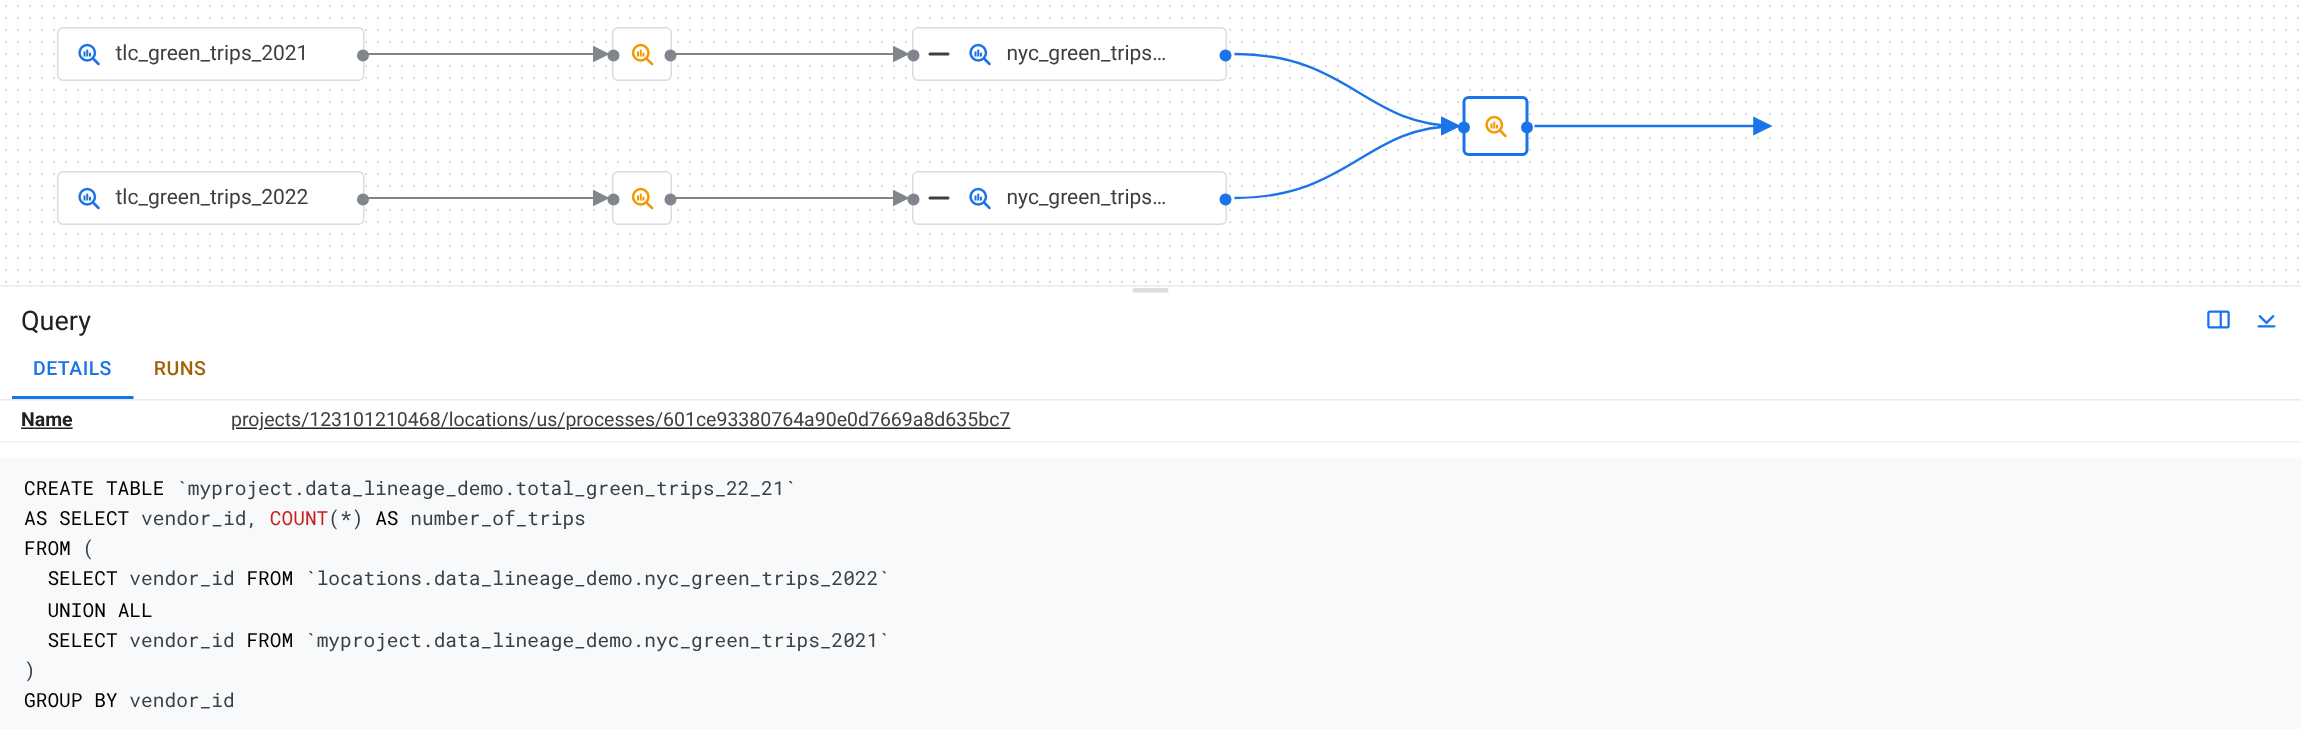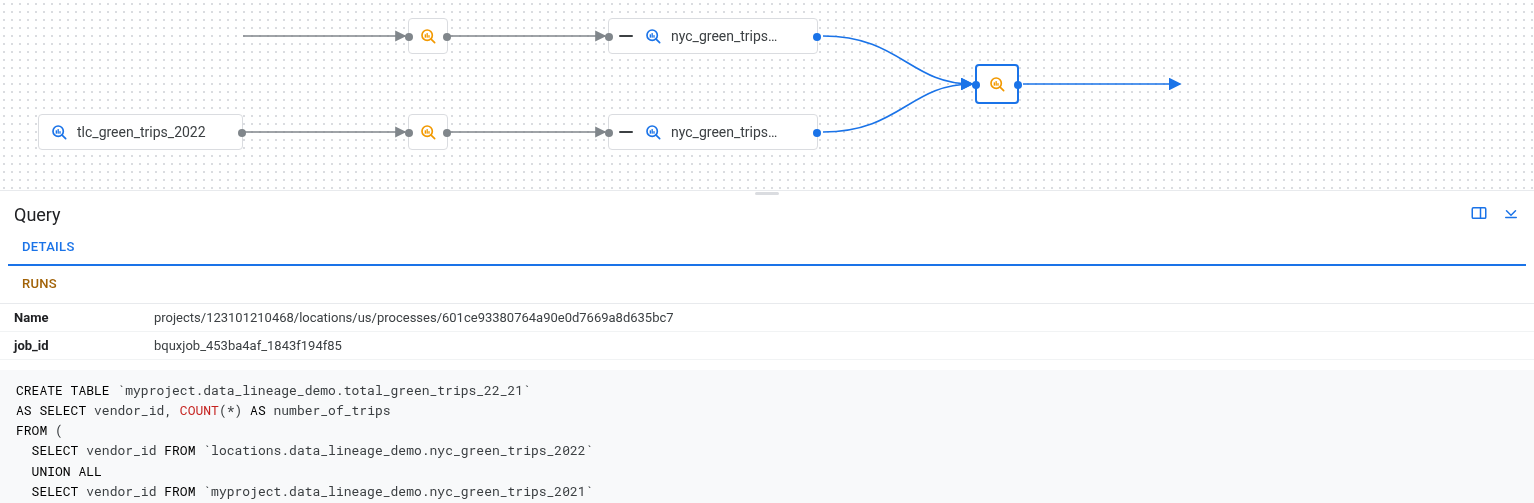--- a/index.html
+++ b/index.html
@@ -15,24 +15,24 @@
 .port { position: absolute; width: 8px; height: 8px; border-radius: 50%; }
 .port.blue { background: #1a73e8; }
 .port.gray { background: #80868b; }
 .edges { position: absolute; top: 0; left: 0; width: 100%; height: 100%; pointer-events: none; }
 .splitter { height: 6px; background: #fff; border-top: 1px solid #e8eaed; display:flex; align-items:center; justify-content:center;}
 .splitter .grip { width:24px; height:3px; border-radius:2px; background:#dadce0;}
 .panel-header { display: flex; align-items: flex-start; justify-content: space-between; padding: 8px 14px 4px 14px; }
 .panel-header h3 { font-size: 18px; font-weight: 400; color: #202124; }
 .panel-header .actions { display:flex; gap:14px; align-items:center;}
 .panel-header .act-icon { width:18px; height:18px; cursor:pointer; color:#1a73e8; }
-.tabs { display: flex; border-bottom: 1px solid #e8eaed; padding: 0 8px; flex-direction: column; }
+.tabs { display: flex; border-bottom: 1px solid #e8eaed; padding: 0 8px; }
 .tab { padding: 10px 14px; font-size: 13px; font-weight: 500; color: #a16207; letter-spacing: .3px; cursor: pointer; border-bottom: 2px solid transparent; }
 .tab.active { color: #1a73e8; border-bottom-color: #1a73e8; }
-.kv-table { width: 100%; border-collapse: collapse; font-size: 13px; }
+.kv-table { width: 100%; border-collapse: collapse; font-size: 13px; text-decoration: underline; }
 .kv-table td { padding: 6px 14px; border-bottom: 1px solid #f1f3f4; }
 .kv-table td.k { font-weight: 700; width: 140px; color: #202124; }
 .kv-table td.v { color: #3c4043; }
 .sql-block { background: #f8f9fa; margin-top: 10px; padding: 10px 16px; font-family: 'Roboto Mono', Menlo, Consolas, monospace; font-size: 13px; line-height: 1.55; color: #3c4043; white-space: pre; overflow-x:auto; }
 .kw { color: #000000; }
 .fn { color: #c5221f; }
 .str { color: #3c4043; }
 </style>
 </head>
 <body>
@@ -53,20 +53,33 @@
 
     <line x1="243" y1="132" x2="405" y2="132" stroke="#80868b" stroke-width="1.4" marker-end="url(#arr-gray)"></line>
     <line x1="450" y1="132" x2="605" y2="132" stroke="#80868b" stroke-width="1.4" marker-end="url(#arr-gray)"></line>
 
     <path d="M823,36 C900,36 910,84 972,84" stroke="#1a73e8" stroke-width="1.6" fill="none" marker-end="url(#arr-blue)"></path>
     <path d="M823,132 C900,132 910,84 972,84" stroke="#1a73e8" stroke-width="1.6" fill="none" marker-end="url(#arr-blue)"></path>
 
     <line x1="1023" y1="84" x2="1180" y2="84" stroke="#1a73e8" stroke-width="1.6" marker-end="url(#arr-blue)"></line>
   </svg>
 
+  <div class="node" style="left:38px;top:18px;width:205px">
+    <span class="icon">
+      <svg class="bq-icon" viewBox="0 0 24 24">
+          <circle cx="11" cy="11" r="6.2" fill="none" stroke="#1a73e8" stroke-width="2"></circle>
+          <line x1="16" y1="16" x2="20" y2="20" stroke="#1a73e8" stroke-width="2" stroke-linecap="round"></line>
+          <rect x="8" y="10" width="1.6" height="4" fill="#1a73e8"></rect>
+          <rect x="10.2" y="8.5" width="1.6" height="5.5" fill="#1a73e8"></rect>
+          <rect x="12.4" y="11" width="1.6" height="3" fill="#1a73e8"></rect>
+        </svg>
+    </span>
+    <span>tlc_green_trips_2021</span>
+    <span class="port gray" style="right:-4px;top:14px"></span>
+  </div>
   <div class="node proc" style="left:408px;top:18px;width:40px">
     <span class="port gray" style="left:-4px;top:14px"></span>
     <span class="icon">
       <svg class="bq-icon" viewBox="0 0 24 24">
           <circle cx="11" cy="11" r="6.2" fill="none" stroke="#f29900" stroke-width="2"></circle>
           <line x1="16" y1="16" x2="20" y2="20" stroke="#f29900" stroke-width="2" stroke-linecap="round"></line>
           <rect x="8" y="10" width="1.6" height="4" fill="#f29900"></rect>
           <rect x="10.2" y="8.5" width="1.6" height="5.5" fill="#f29900"></rect>
           <rect x="12.4" y="11" width="1.6" height="3" fill="#f29900"></rect>
         </svg>
@@ -172,24 +185,20 @@
 <div class="tabs">
   <div class="tab active">DETAILS</div>
   <div class="tab">RUNS</div>
 </div>
 
 <table class="kv-table">
   <tbody>
       <tr>
     <td class="k">Name</td>
     <td class="v">projects/123101210468/locations/us/processes/601ce93380764a90e0d7669a8d635bc7</td>
-  </tr>
-  <tr>
-    <td class="k">job_id</td>
-    <td class="v">bquxjob_453ba4af_1843f194f85</td>
   </tr>
 </tbody>
   </table>
 
 <div class="sql-block"><span class="kw">CREATE TABLE</span> <span class="str">`myproject.data_lineage_demo.total_green_trips_22_21`</span>
 <span class="kw">AS SELECT</span> <span class="str">vendor_id,</span> <span class="fn">COUNT</span><span class="str">(*)</span> <span class="kw">AS</span> <span class="str">number_of_trips</span>
 <span class="kw">FROM</span> <span class="str">(</span>
   <span class="kw">SELECT</span> <span class="str">vendor_id</span> <span class="kw">FROM</span> <span class="str">`locations.data_lineage_demo.nyc_green_trips_2022`</span>
   <span class="kw">UNION ALL</span>
   <span class="kw">SELECT</span> <span class="str">vendor_id</span> <span class="kw">FROM</span> <span class="str">`myproject.data_lineage_demo.nyc_green_trips_2021`</span>

